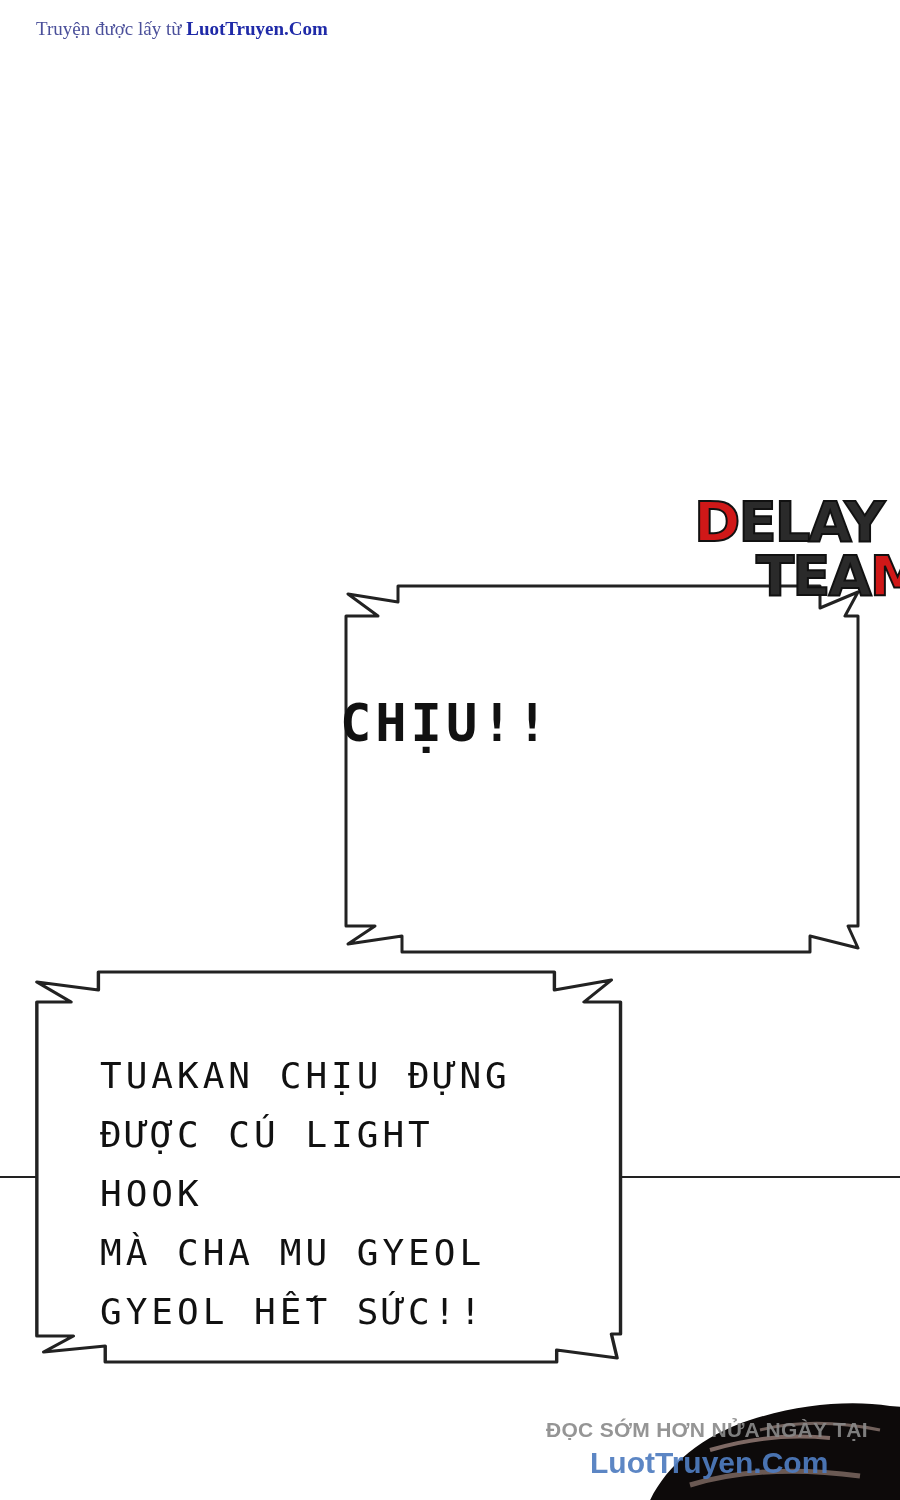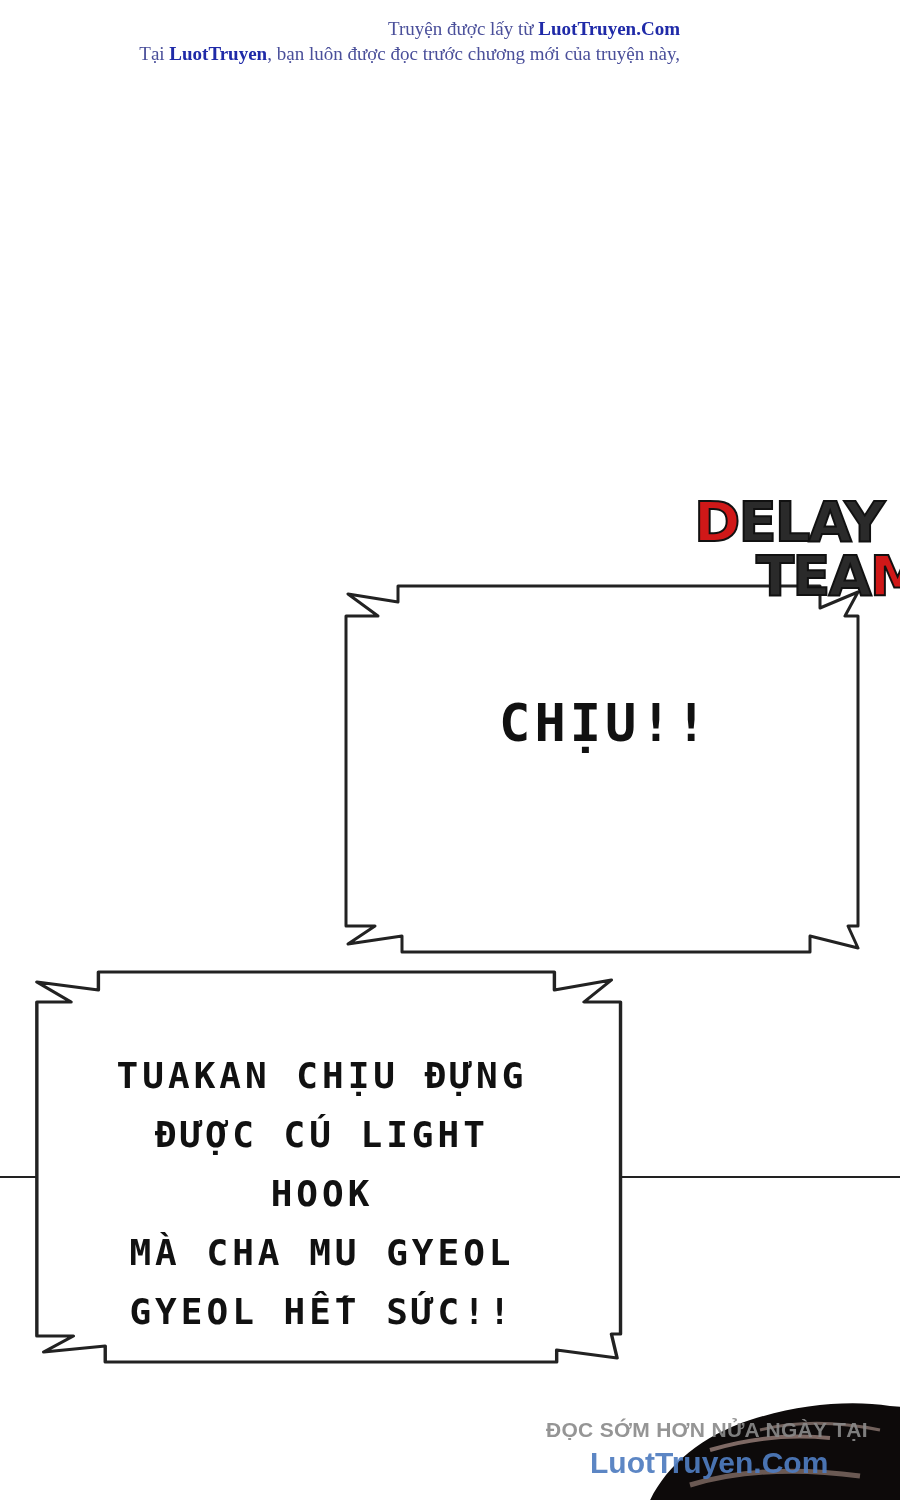--- a/index.html
+++ b/index.html
@@ -1,52 +1,51 @@
 <!DOCTYPE html>
 <html><head>
 <meta charset="utf-8">
 <style>
   html, body { margin:0; padding:0; }
   body { width:900px; height:1500px; background:#ffffff; position:relative; overflow:hidden; font-family:"DejaVu Serif", serif; }
-  .credit { position:absolute; top:16px; left:0; width:680px; text-align:right; color:#4a4f9a; font-family:"Liberation Serif","DejaVu Serif",serif; font-size:19px; line-height:25px; }
+  .credit { position:absolute; top:16px; left:0; width:680px; text-align:left; color:#4a4f9a; font-family:"Liberation Serif","DejaVu Serif",serif; font-size:19px; line-height:25px;padding-left:36px; }
   .credit b { color:#1f2aa8; font-weight:bold; }
   .hline { position:absolute; left:0; width:900px; top:1176px; height:2px; background:#222; }
   .bubble { position:absolute; }
   .bubble svg { position:absolute; left:0; top:0; }
-  .btext { position:absolute; left:0; right:0; text-align:center; font-family:"DejaVu Sans Mono","Liberation Mono",monospace; color:#111; font-weight:bold; letter-spacing:4px; }
+  .btext { position:absolute; left:0; right:0; text-align:left; font-family:"DejaVu Sans Mono","Liberation Mono",monospace; color:#111; font-weight:bold; letter-spacing:4px; }
   .logo { position:absolute; left:694px; top:494px; width:200px; height:112px;text-decoration:underline; }
   .logo .row { position:absolute; font-family:"DejaVu Sans","Liberation Sans",sans-serif; font-weight:bold; font-size:56px; letter-spacing:-2px; line-height:56px; -webkit-text-stroke:2px #111; }
   .hair { position:absolute; left:600px; top:1390px; width:320px; height:140px; }
   .wm1 { position:absolute; left:546px; top:1418px; font-family:Liberation Sans, sans-serif; font-weight:bold; font-size:21px; color:#8a8a8a; opacity:.9; letter-spacing:.3px; }
   .wm2 { position:absolute; left:590px; top:1446px; font-family:"Liberation Sans","DejaVu Sans",sans-serif; font-weight:bold; font-size:30px; color:#4f7cc0; opacity:.92; }
 </style>
 </head>
 <body>
 
 <div class="credit">
   <div><span>Truyện được lấy từ </span><b>LuotTruyen.Com</b></div>
-  <div><span>Tại </span><b>LuotTruyen</b><span>, bạn luôn được đọc trước chương mới của truyện này,</span></div>
 </div>
 
 <div class="hline"></div>
 
 <div class="bubble" style="left:340px;top:576px;width:530px;height:384px;">
   <svg width="530" height="384" viewBox="0 0 530 384">
     <path d="M58,10 L480,10 L480,32 L518,16 L505,40 L518,40 L518,350 L508,350 L518,372 L470,360 L470,376 L62,376 L62,360 L8,368 L35,350 L6,350 L6,40 L38,40 L8,18 L58,26 Z" fill="#fff" stroke="#222" stroke-width="3" stroke-linejoin="round"></path>
   </svg>
   <div class="btext" style="top:108px;font-size:52px;line-height:78px;">
     <div>CHỊU!!</div>
   </div>
 </div>
 
 <div class="bubble" style="left:30px;top:966px;width:600px;height:400px;">
   <svg width="600" height="400" viewBox="0 0 600 400">
     <path d="M60,6 L460,6 L460,24 L510,14 L486,36 L518,36 L518,368 L510,368 L515,392 L462,384 L462,396 L66,396 L66,380 L12,386 L38,370 L6,370 L6,36 L36,36 L6,16 L60,24 Z" fill="#fff" stroke="#222" stroke-width="3" stroke-linejoin="round" transform="scale(1.14,1)"></path>
   </svg>
-  <div class="btext" style="top:80px;left:70px;right:86px;font-size:36px;line-height:59px;font-weight:bold;">
+  <div class="btext" style="top:80px;left:70px;right:86px;font-size:36px;line-height:59px;font-weight:normal;">
     <div>TUAKAN CHỊU ĐỰNG</div>
     <div>ĐƯỢC CÚ LIGHT HOOK</div>
     <div>MÀ CHA MU GYEOL</div>
     <div>GYEOL HẾT SỨC!!</div>
   </div>
 </div>
 
 <div class="logo">
   <div class="row" style="left:0;top:0;"><span style="color:#d01818">D</span><span style="color:#2a2a2a">ELAY</span></div>
   <div class="row" style="left:22px;top:54px;margin-left:40px;"><span style="color:#2a2a2a">TEA</span><span style="color:#d01818">M</span></div>

